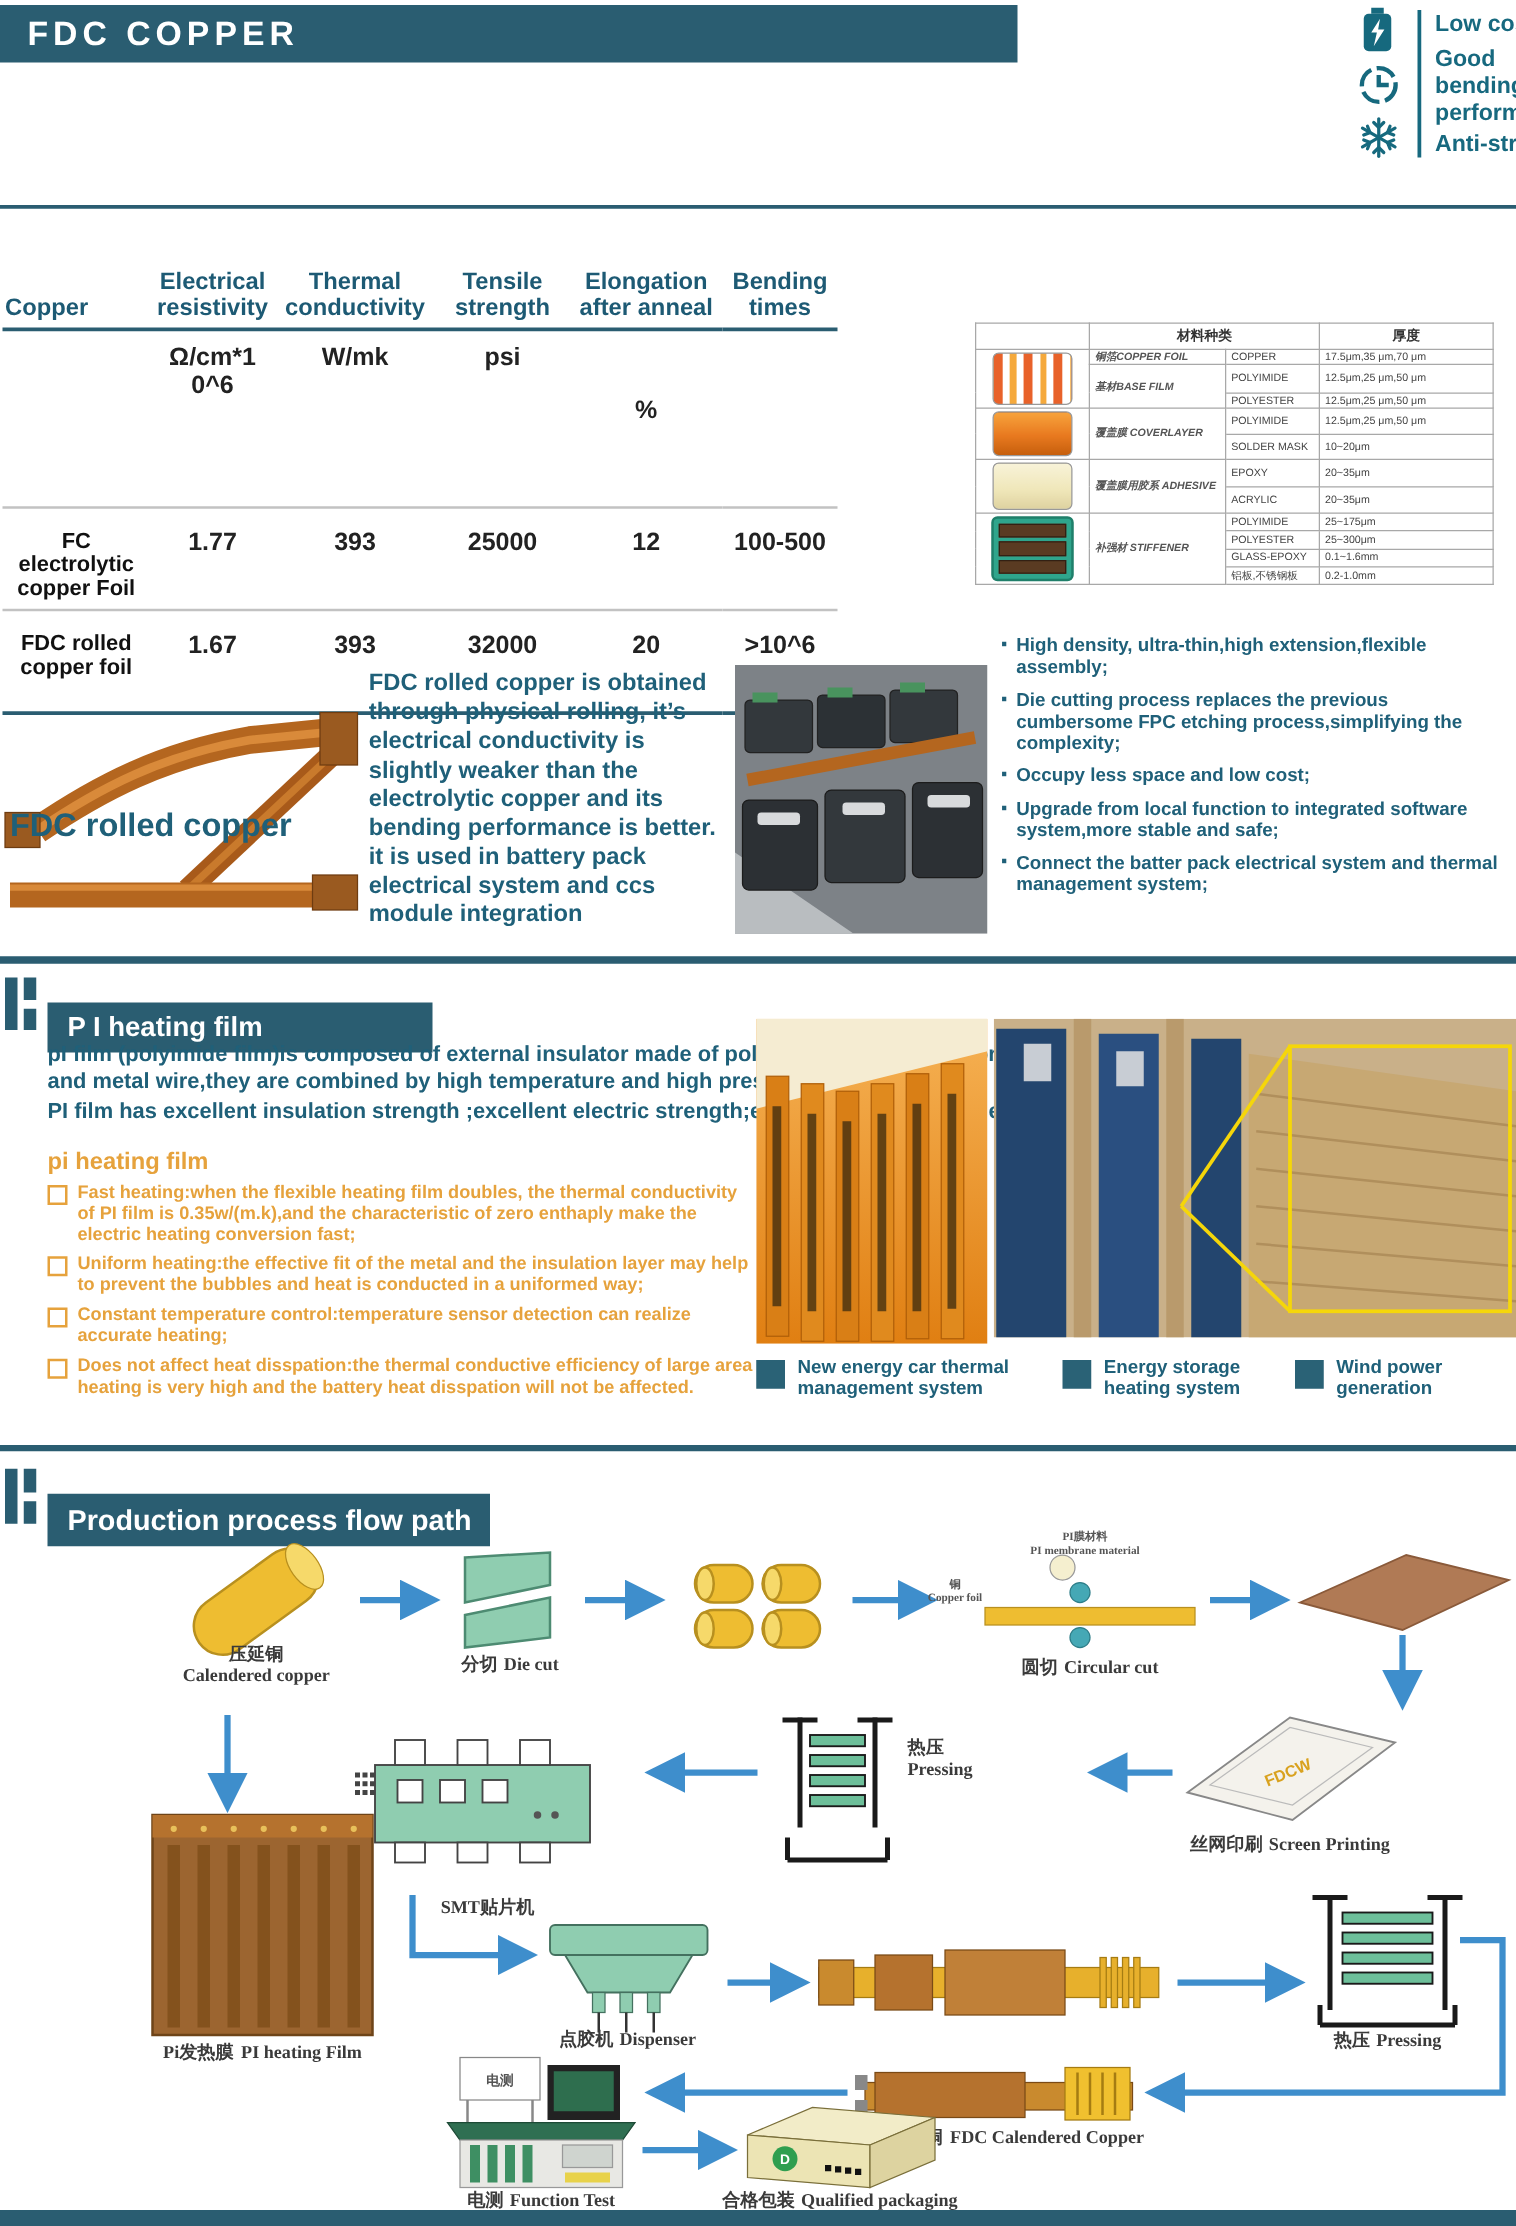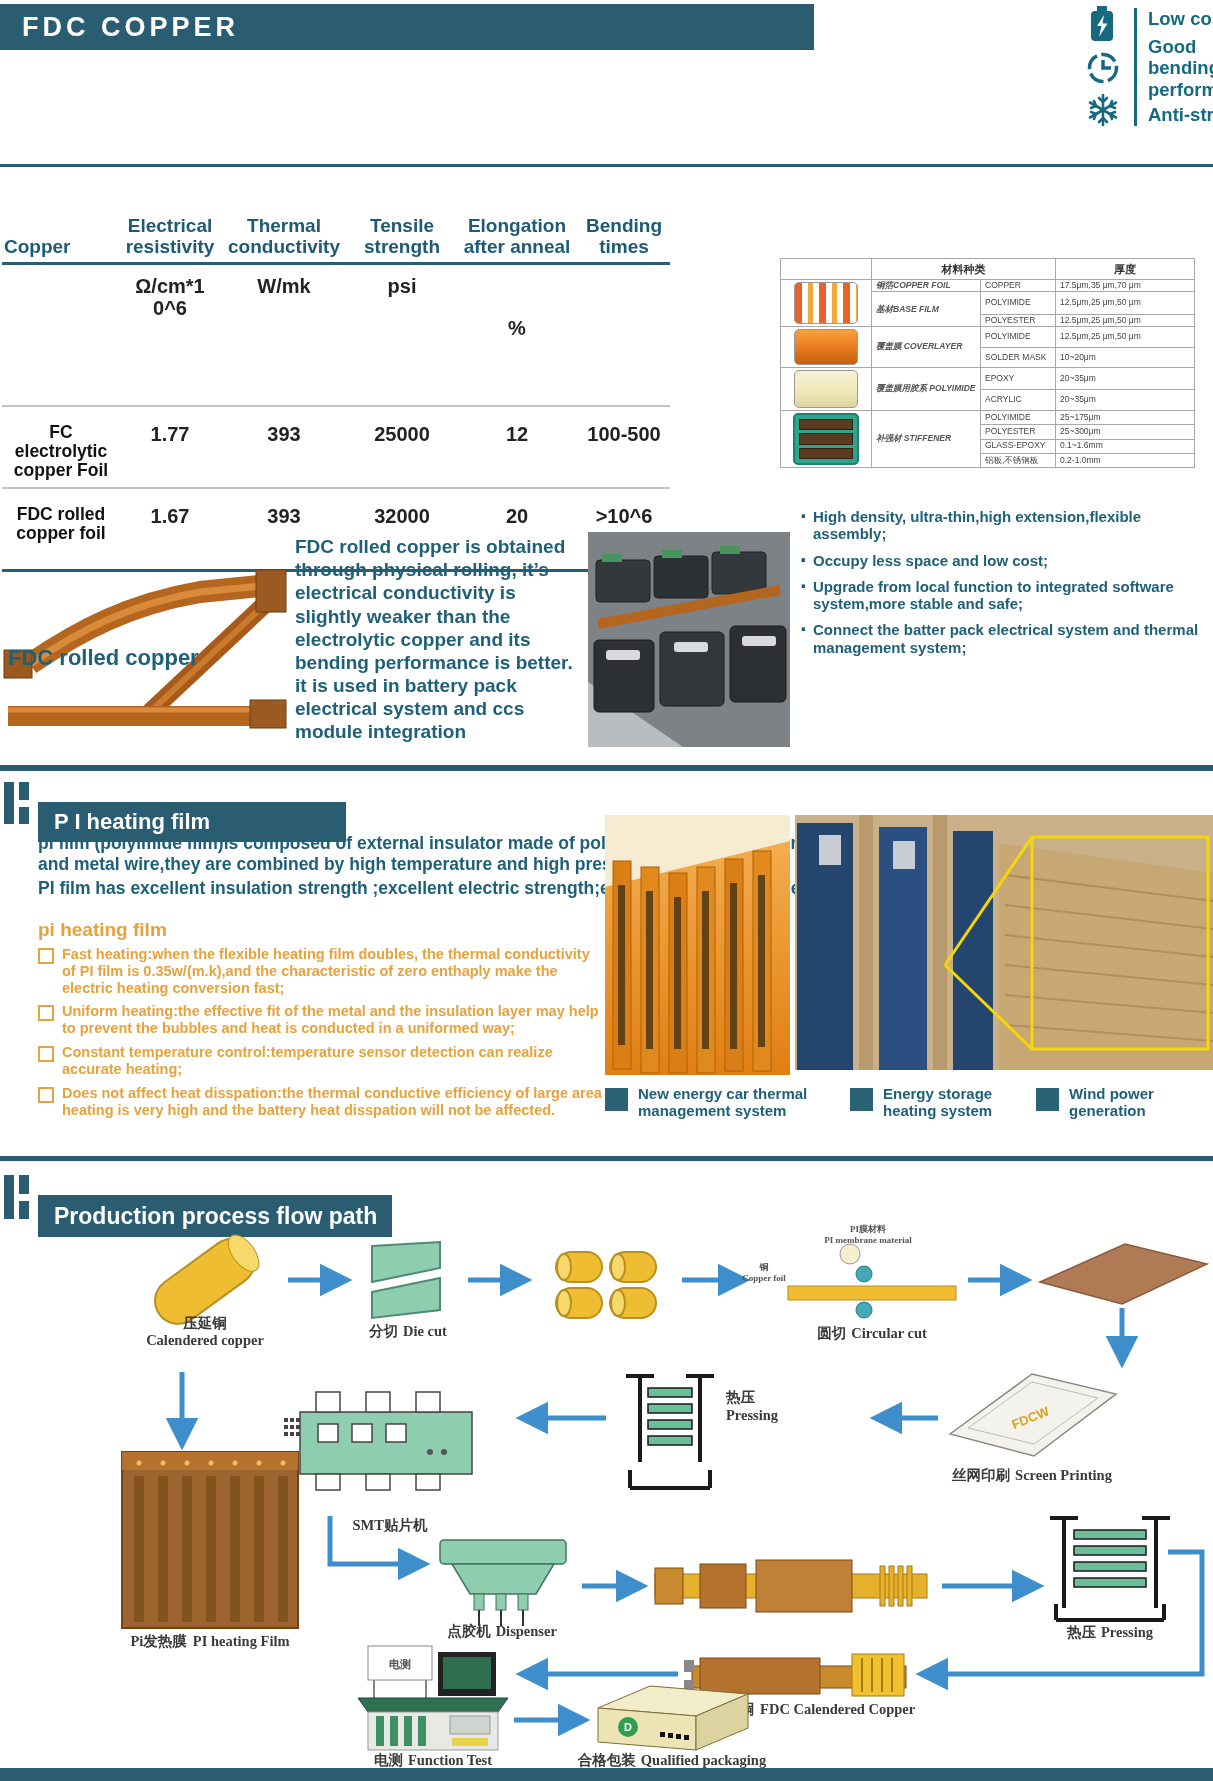--- a/index.html
+++ b/index.html
@@ -193,21 +193,21 @@
       <td class="thk">12.5μm,25 μm,50 μm</td>
     </tr>
     <tr>
       <td>SOLDER MASK</td>
       <td class="thk">10~20μm</td>
     </tr>
     <tr>
       <td class="ph" rowspan="2">
             <div class="swatch roll-c"></div>
           </td>
-      <td class="grp" rowspan="2">覆盖膜用胶系 POLYIMIDE</td>
+      <td class="grp" rowspan="2">覆盖膜用胶系 ADHESIVE</td>
       <td>EPOXY</td>
       <td class="thk">20~35μm</td>
     </tr>
     <tr>
       <td>ACRYLIC</td>
       <td class="thk">20~35μm</td>
     </tr>
     <tr>
       <td class="ph" rowspan="4">
             <div class="swatch stiff">
@@ -239,21 +239,21 @@
     <path d="M30,112 C80,78 130,52 200,40 L280,32" stroke="#b4661f" stroke-width="22" fill="none"></path>
     <path d="M30,112 C80,78 130,52 200,40 L280,32" stroke="#d98a3a" stroke-width="7" fill="none"></path>
     <path d="M278,40 L150,160" stroke="#a85a1a" stroke-width="18" fill="none"></path>
     <path d="M278,40 L150,160" stroke="#c97a2c" stroke-width="6" fill="none"></path>
     <path d="M8,164 H272" stroke="#b4661f" stroke-width="20" fill="none"></path>
     <path d="M8,158 H272" stroke="#d98a3a" stroke-width="5" fill="none"></path>
     <rect x="256" y="18" width="30" height="42" fill="#9a5a20" stroke="#6e3c10"></rect>
     <rect x="250" y="148" width="36" height="28" fill="#9a5a20" stroke="#6e3c10"></rect>
     <rect x="4" y="98" width="28" height="28" fill="#9a5a20" stroke="#6e3c10"></rect>
   </svg>
-  <div class="abs" style="left:8px;top:645px;color:#1f6079;font-weight:bold;font-size:22px;">FDC rolled copper</div>
+  <div class="abs" style="left:8px;top:645px;color:#1f6079;font-weight:bold;font-size:26px;">FDC rolled copper</div>
 
   <div class="abs teal-p" style="left:295px;top:535px;width:288px;font-size:19px;line-height:1.22;">FDC rolled copper is obtained through physical rolling, it’s electrical conductivity is slightly weaker than the electrolytic copper and its bending performance is better. it is used in battery pack electrical system and ccs module integration</div>
 
   <svg class="abs" style="left:588px;top:532px;" width="202" height="215" viewBox="0 0 202 215">
     <rect width="202" height="215" fill="#7d8287"></rect>
     <path d="M0,215 L0,150 L95,215 Z" fill="#b9bdc0"></path>
     <rect x="8" y="28" width="54" height="42" rx="4" fill="#33383c" stroke="#222"></rect>
     <rect x="66" y="24" width="54" height="42" rx="4" fill="#2c3135" stroke="#222"></rect>
     <rect x="124" y="20" width="54" height="42" rx="4" fill="#33383c" stroke="#222"></rect>
     <rect x="14" y="22" width="20" height="8" fill="#49935e"></rect>
@@ -263,21 +263,21 @@
     <rect x="6" y="108" width="60" height="72" rx="5" fill="#2c3034" stroke="#1c1c1c"></rect>
     <rect x="72" y="100" width="64" height="74" rx="5" fill="#33383c" stroke="#1c1c1c"></rect>
     <rect x="142" y="94" width="56" height="76" rx="5" fill="#2c3034" stroke="#1c1c1c"></rect>
     <rect x="18" y="118" width="34" height="10" rx="3" fill="#d8dadc"></rect>
     <rect x="86" y="110" width="34" height="10" rx="3" fill="#d8dadc"></rect>
     <rect x="154" y="104" width="34" height="10" rx="3" fill="#d8dadc"></rect>
   </svg>
 
   <div class="abs" style="left:800px;top:508px;width:406px;">
     <div class="rcb"><span class="dot">·</span><span>High density, ultra-thin,high extension,flexible assembly;</span></div>
-    <div class="rcb"><span class="dot">·</span></div>
+    <div class="rcb"><span class="dot">·</span><span>Die cutting process replaces the previous cumbersome FPC etching process,simplifying the complexity;</span></div>
     <div class="rcb"><span class="dot">·</span><span>Occupy less space and low cost;</span></div>
     <div class="rcb"><span class="dot">·</span><span>Upgrade from local function to integrated software system,more stable and safe;</span></div>
     <div class="rcb"><span class="dot">·</span><span>Connect the batter pack electrical system and thermal management system;</span></div>
   </div>
 
   <div class="abs rule" style="top:765px;height:6px;"></div>
 
   <div class="abs sec-icon" style="left:4px;top:782px;height:42px;">
     <div class="b1"></div>
       <div class="b2">

